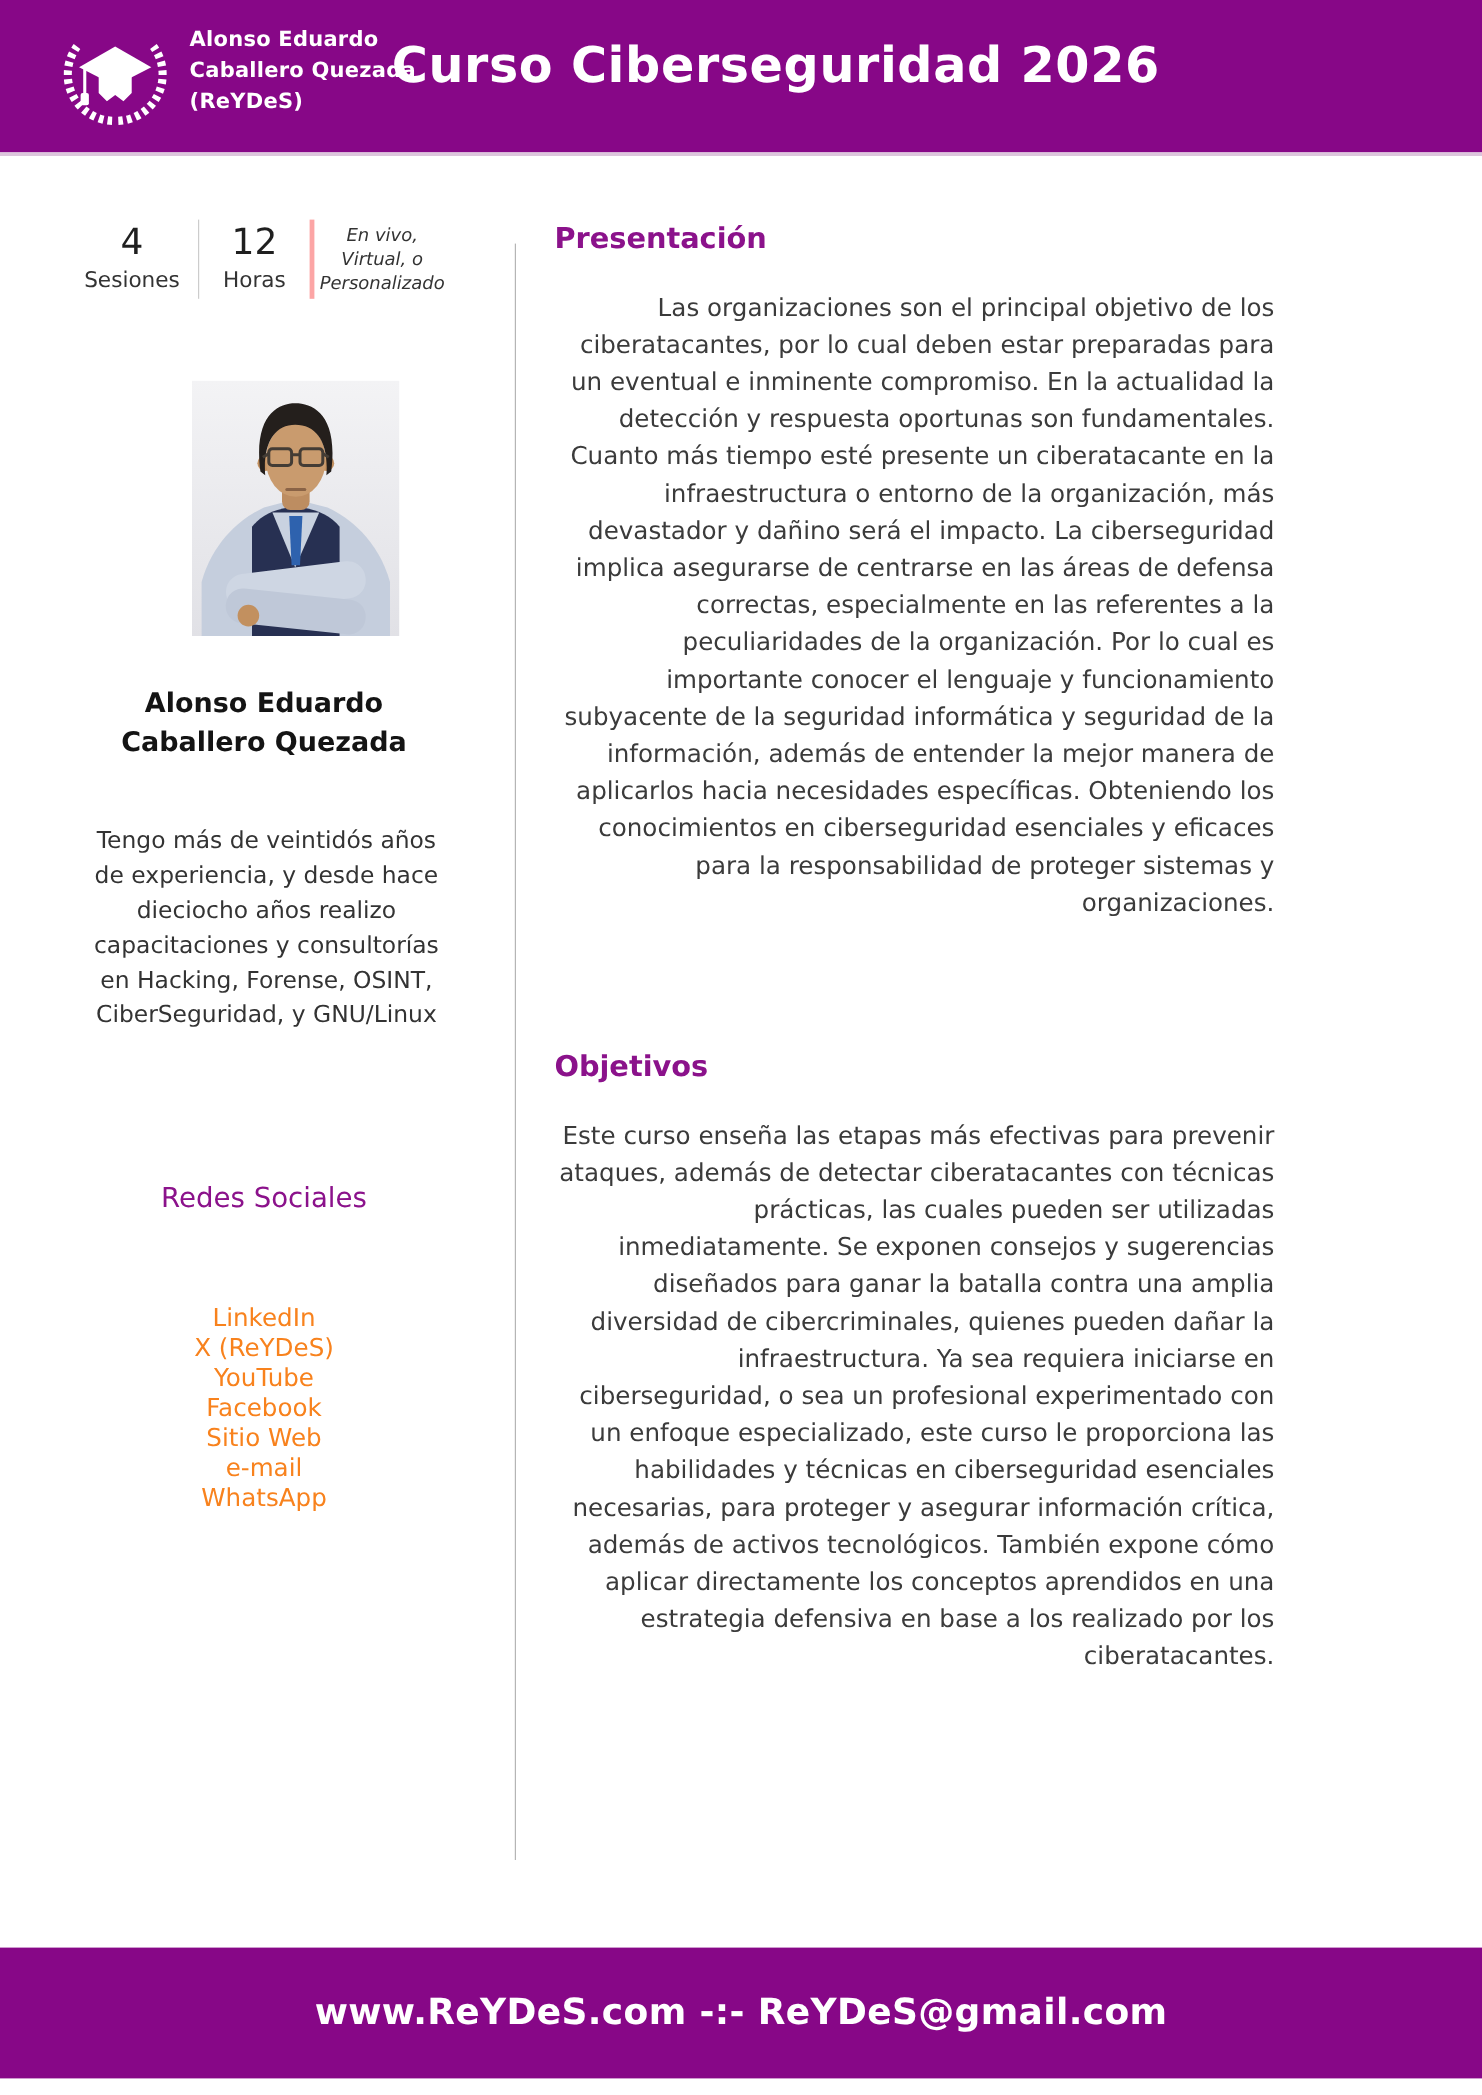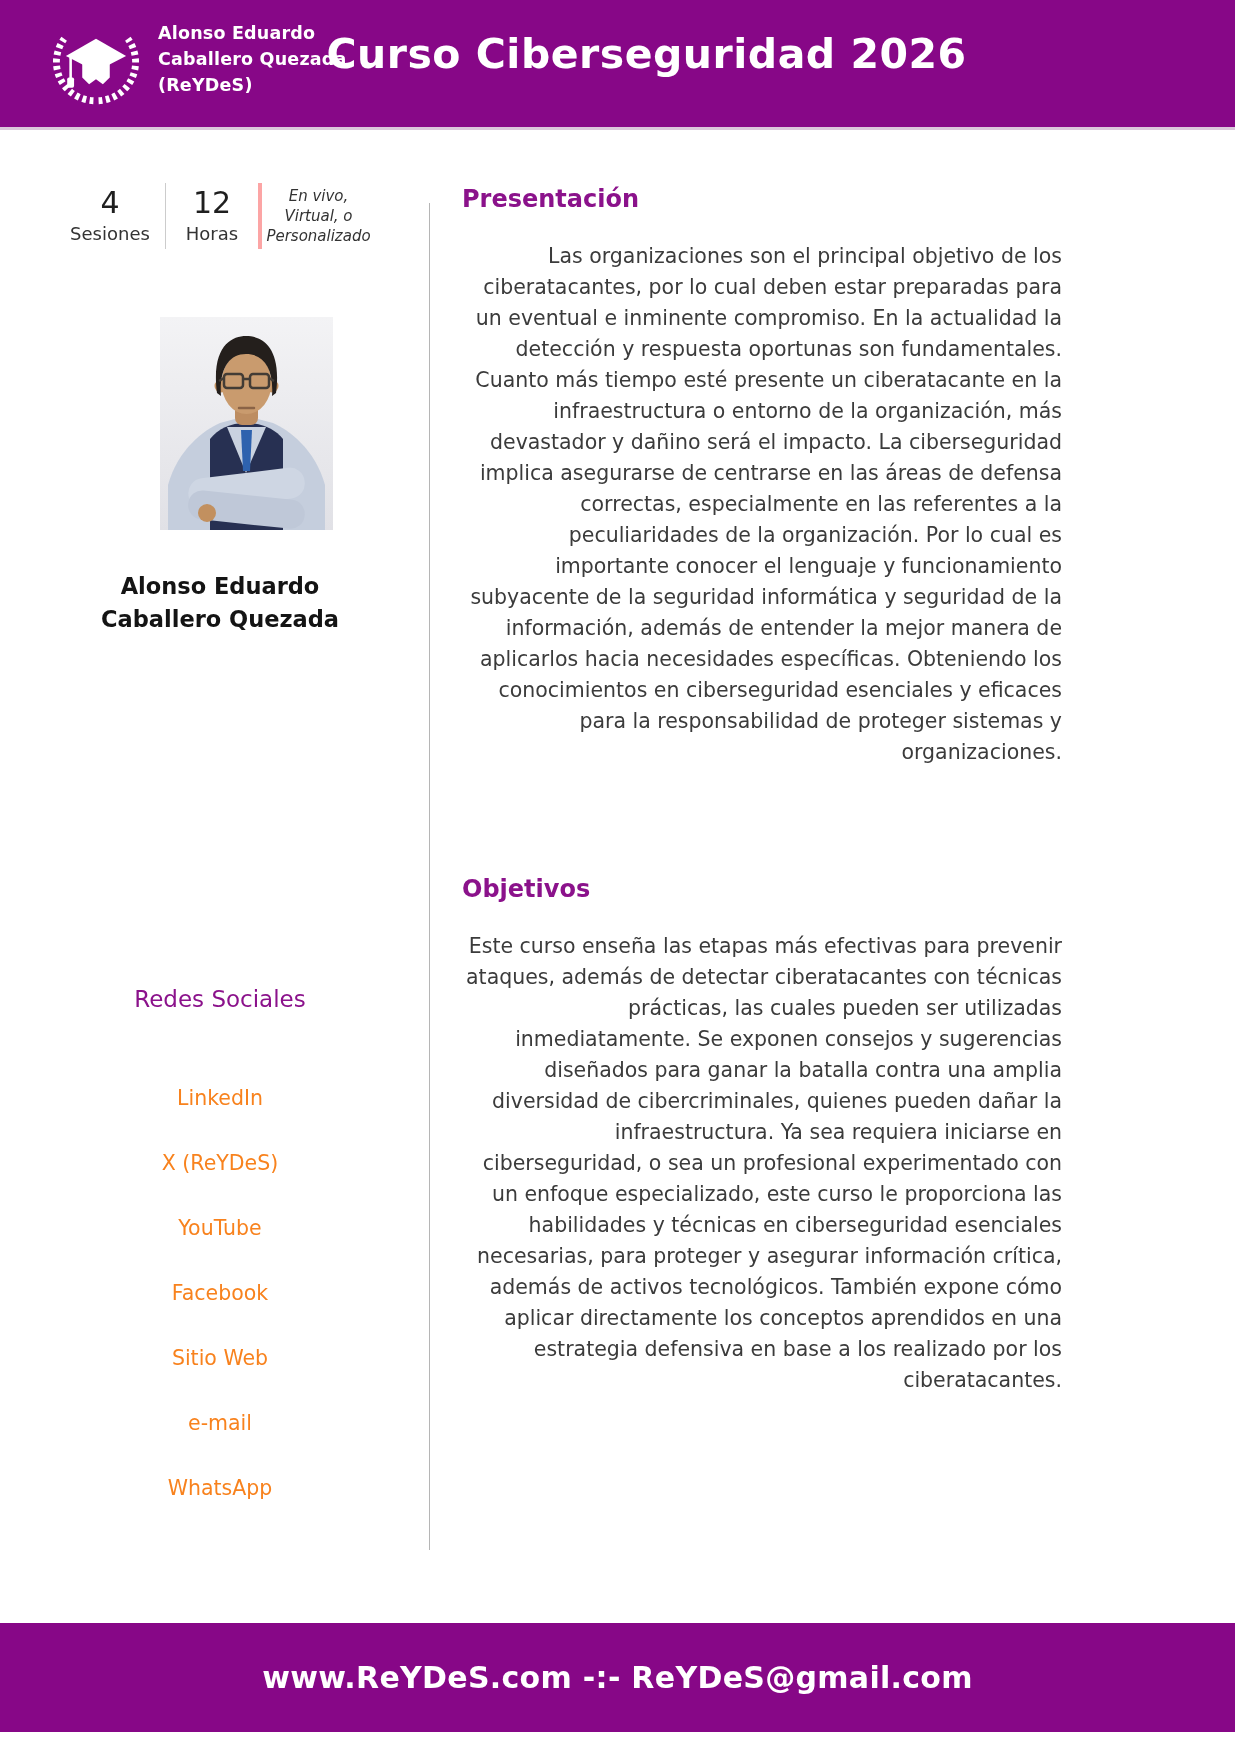--- a/index.html
+++ b/index.html
@@ -45,21 +45,21 @@
   .instructor-bio{
     position:absolute;left:72px;top:686px;width:300px;text-align:center;
     font-size:19.5px;line-height:29px;color:#333333;
   }
   .social-heading{
     position:absolute;left:55px;top:986px;width:330px;text-align:center;
     font-size:23px;font-weight:normal;color:#8b128b;
   }
   .social-links{
     position:absolute;left:55px;top:1086px;width:330px;display:flex;
-    flex-direction:column;align-items:center;gap:40px;
+    flex-direction:column;align-items:center;
   }
   .social-links a{
     color:#f8821d;font-size:20.5px;line-height:25px;text-decoration:none;display:block;
   }
   
   .column-divider{
     position:absolute;left:429px;top:203px;width:1px;height:1347px;background:#b5b5b5;
   }
   
   .section{position:absolute;left:462px;width:600px;}
@@ -164,20 +164,21 @@
       </g>
 
       <line x1="79" y1="91" x2="94" y2="91" stroke="#8a6346" stroke-width="2.5" stroke-linecap="round"></line>
     </svg>
   </div>
 
   <div class="instructor-name">
     <div>Alonso Eduardo</div>
     <div>Caballero Quezada</div>
   </div>
+  <div class="instructor-bio">Tengo más de veintidós años de experiencia, y desde hace dieciocho años realizo capacitaciones y consultorías en Hacking, Forense, OSINT, CiberSeguridad, y GNU/Linux</div>
 
   <div class="social-heading">Redes Sociales</div>
   <nav class="social-links">
     <a href="#">LinkedIn</a>
     <a href="#">X (ReYDeS)</a>
     <a href="#">YouTube</a>
     <a href="#">Facebook</a>
     <a href="#">Sitio Web</a>
     <a href="#">e-mail</a>
     <a href="#">WhatsApp</a>

